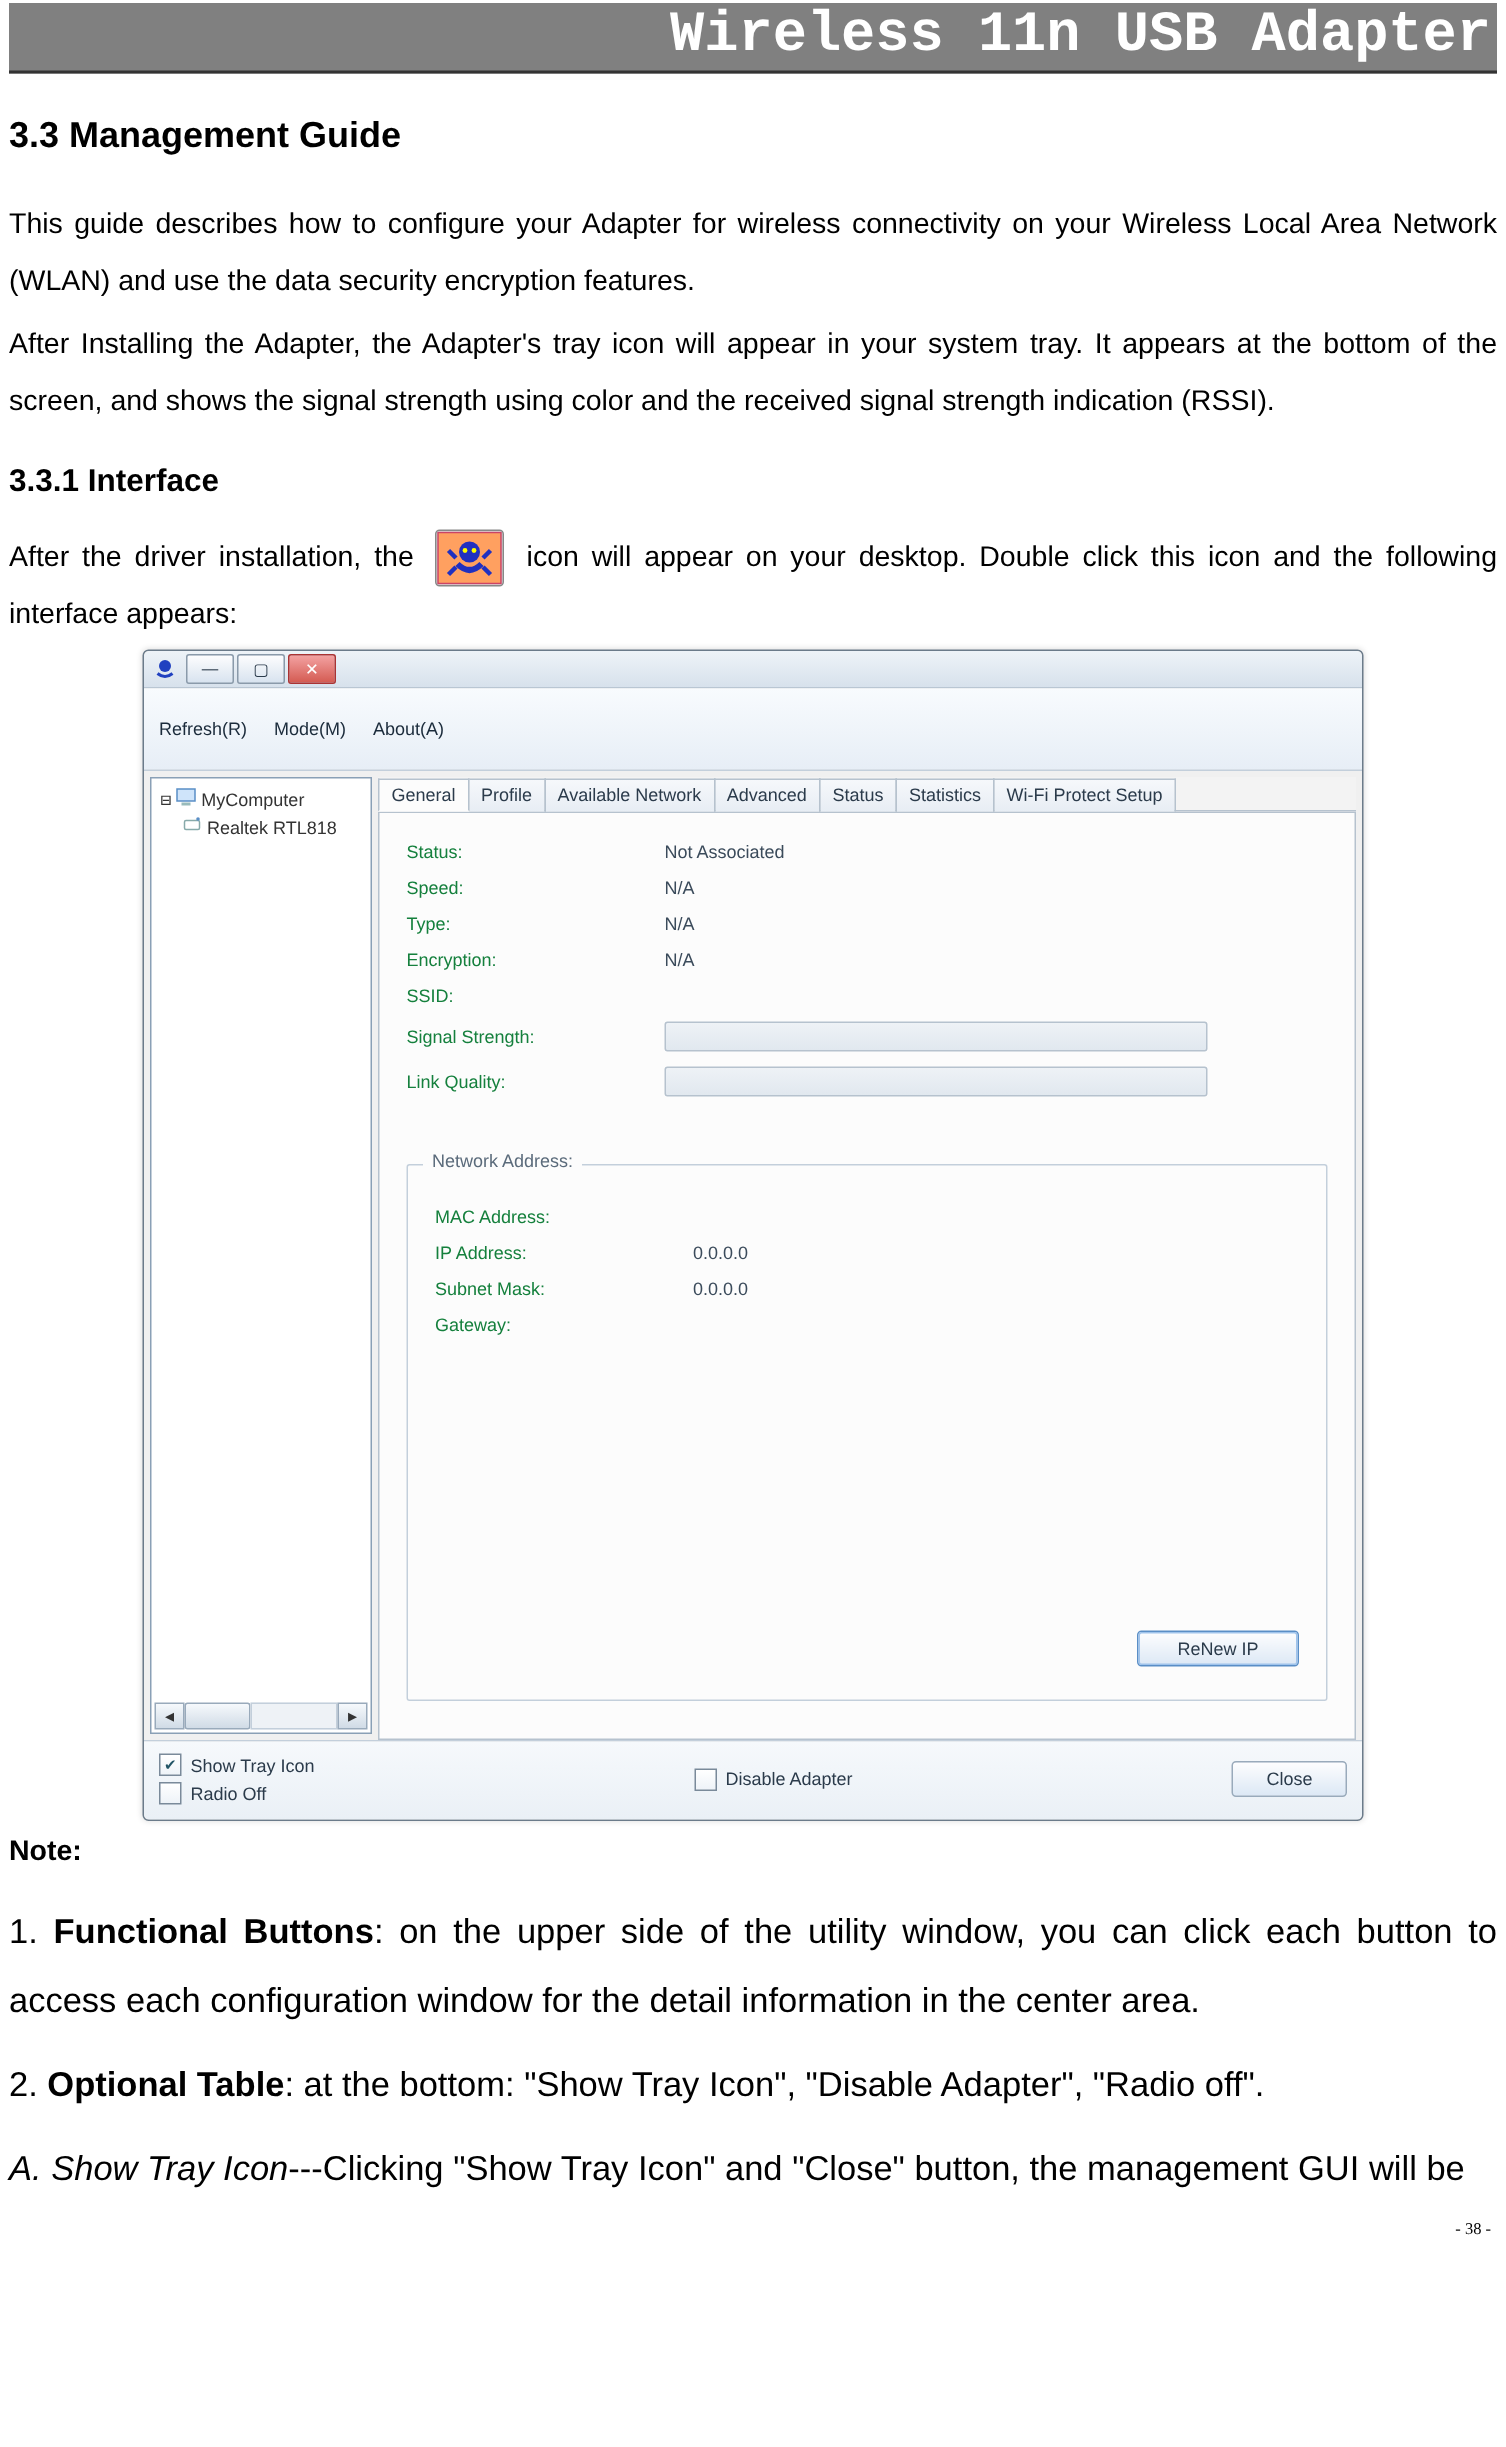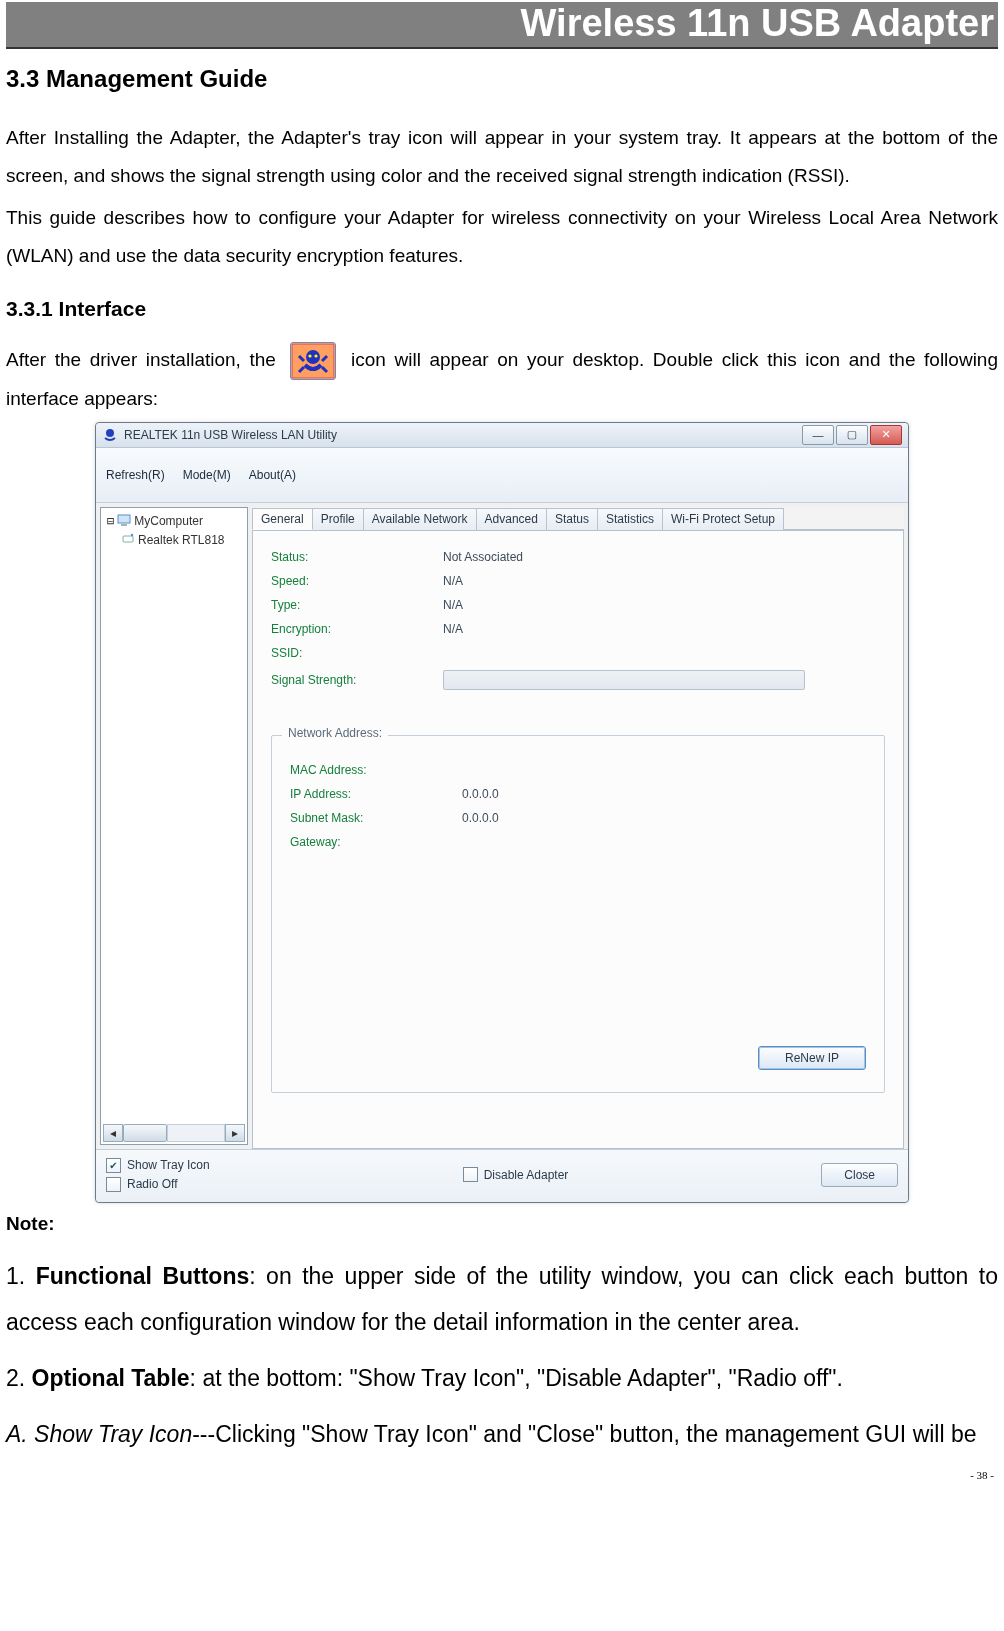--- a/index.html
+++ b/index.html
@@ -10,27 +10,27 @@
     color: #000;
     background: #fff;
   }
   .page {
     padding: 2px 6px 10px 6px;
     box-sizing: border-box;
   }
   .banner {
     background: #808080;
     color: #fff;
-    font-family: Liberation Sans, sans-serif;
+    font-family: Liberation Mono, monospace;
     font-size: 38px;
     font-weight: bold;
     text-align: right;
     padding: 0 4px 2px 0;
     border-bottom: 2px solid #333;
-    margin-bottom: 16px;
+    margin-bottom: 28px;
   }
   h2.section {
     font-size: 24px;
     font-weight: bold;
     margin: 0 0 26px 0;
   }
   p.body {
     font-size: 19px;
     line-height: 2.0;
     margin: 0 0 4px 0;
@@ -237,22 +237,22 @@
 </style>
 </head>
 <body>
 
 <div class="page">
 
   <div class="banner">Wireless 11n USB Adapter</div>
 
   <h2 class="section">3.3    Management Guide</h2>
 
+  <p class="body">This guide describes how to configure your Adapter for wireless connectivity on your Wireless Local Area Network (WLAN) and use the data security encryption features.</p>
   <p class="body">After Installing the Adapter, the Adapter's tray icon will appear in your system tray. It appears at the bottom of the screen, and shows the signal strength using color and the received signal strength indication (RSSI).</p>
-  <p class="body">This guide describes how to configure your Adapter for wireless connectivity on your Wireless Local Area Network (WLAN) and use the data security encryption features.</p>
 
   <h3 class="subsection">3.3.1    Interface</h3>
 
   <p class="body">
     <span>After the driver installation, the </span>
     <span class="desk-icon">
       <svg width="44" height="36" viewBox="0 0 44 36">
         <rect x="1" y="1" width="42" height="34" fill="#ffa060" stroke="#c46" stroke-width="1"></rect>
         <circle cx="22" cy="14" r="7" fill="#2030c0"></circle>
         <circle cx="19" cy="13" r="1.6" fill="#ff0"></circle>
@@ -267,21 +267,20 @@
   <div class="figure-wrap">
     <div class="win">
 
       <div class="titlebar">
         <span class="app-icon">
           <svg width="16" height="16" viewBox="0 0 16 16">
             <circle cx="8" cy="6" r="4" fill="#2040c0"></circle>
             <path d="M3 11 Q8 15 13 11" stroke="#2040c0" stroke-width="2" fill="none"></path>
           </svg>
         </span>
-        <span class="title">REALTEK 11n USB Wireless LAN Utility</span>
         <div class="win-ctrls">
           <div class="win-btn">—</div>
           <div class="win-btn">▢</div>
           <div class="win-btn close">✕</div>
         </div>
       </div>
 
       <div class="menubar">
         <span>Refresh(R)</span>
         <span>Mode(M)</span>
@@ -344,20 +343,24 @@
             <div class="kv-row">
               <div class="label">Encryption:</div>
               <div class="value">N/A</div>
             </div>
             <div class="kv-row">
               <div class="label">SSID:</div>
               <div class="value"></div>
             </div>
             <div class="kv-row">
               <div class="label">Signal Strength:</div>
+              <div class="progress"></div>
+            </div>
+            <div class="kv-row">
+              <div class="label">Link Quality:</div>
               <div class="progress"></div>
             </div>
 
             <div class="group">
               <div class="group-title">Network Address:</div>
               <div class="group-inner">
                 <div class="kv-row">
                   <div class="label">MAC Address:</div>
                   <div class="value"></div>
                 </div>

